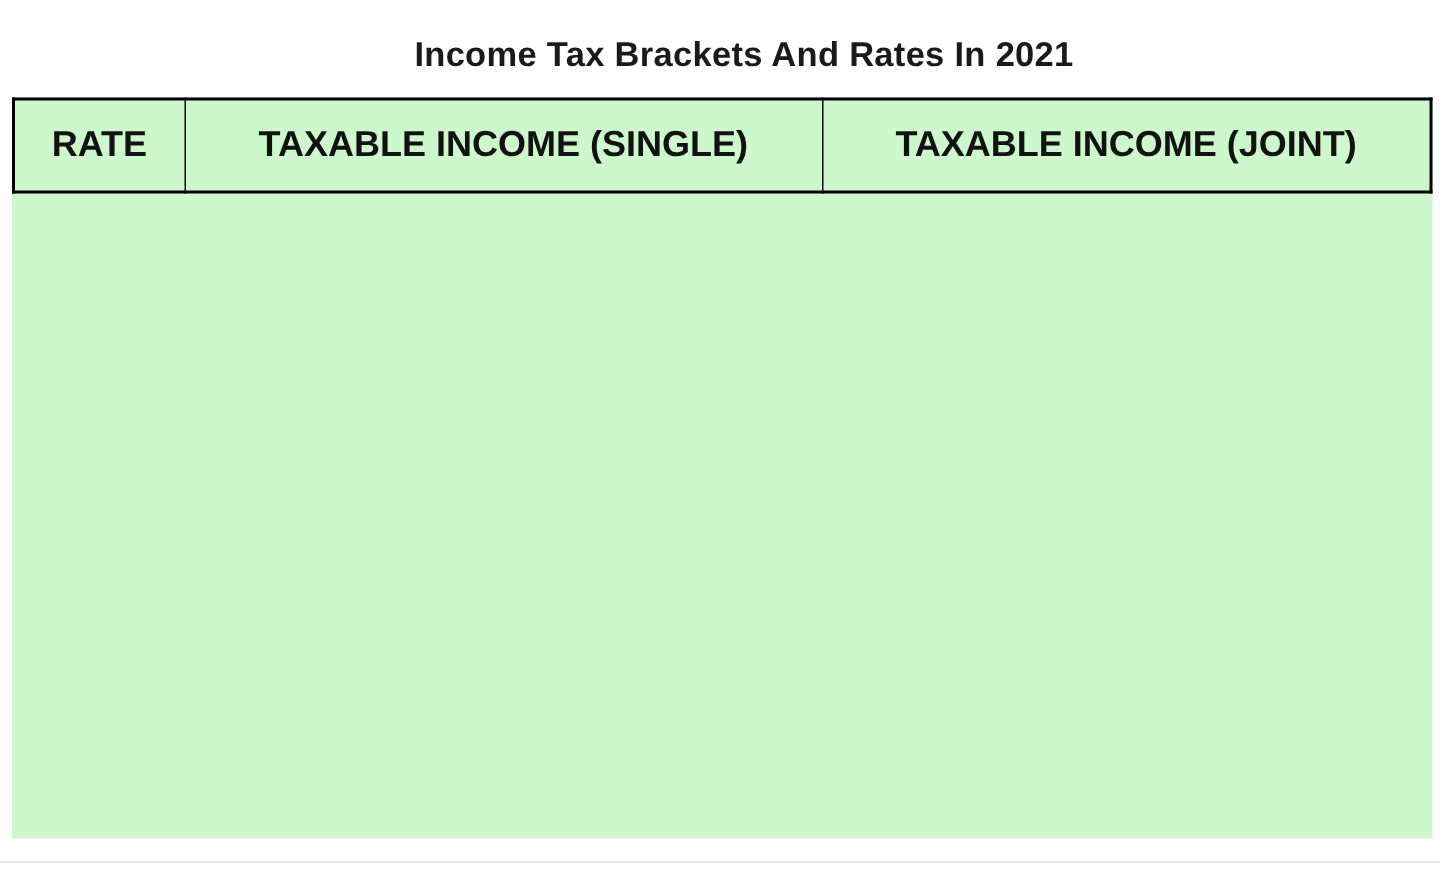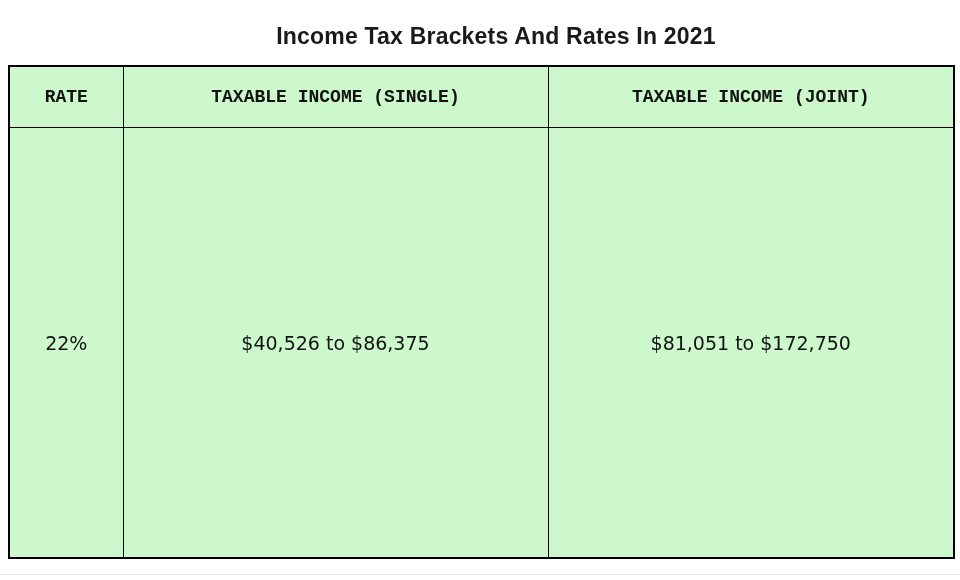--- a/index.html
+++ b/index.html
@@ -40,24 +40,24 @@
   }
   table.tax-table th,
   table.tax-table td {
     border: 1px solid #000000;
     text-align: center;
     vertical-align: middle;
     color: #121212;
     padding: 0;
   }
   table.tax-table th {
-    font-size: 18px;
+    font-size: 24px;
     font-weight: bold;
     height: 60px;
-    font-family: Liberation Mono, monospace;
+    font-family: Liberation Sans, sans-serif;
   }
   table.tax-table td {
     font-size: 19px;
     font-weight: normal;
   }
   col.c-rate   { width: 114px; }
   col.c-single { width: 425px; }
   col.c-joint  { width: 406px; }
   .bottom-rule {
     position: absolute;
@@ -80,21 +80,16 @@
     <col class="c-joint">
   </colgroup>
   <thead>
     <tr>
       <th>RATE</th>
       <th>TAXABLE INCOME (SINGLE)</th>
       <th>TAXABLE INCOME (JOINT)</th>
     </tr>
   </thead>
   <tbody>
-    <tr>
-      <td>22%</td>
-      <td>$40,526 to $86,375</td>
-      <td>$81,051 to $172,750</td>
-    </tr>
   </tbody>
 </table>
 
 <div class="bottom-rule"></div>
 
 </body></html>

